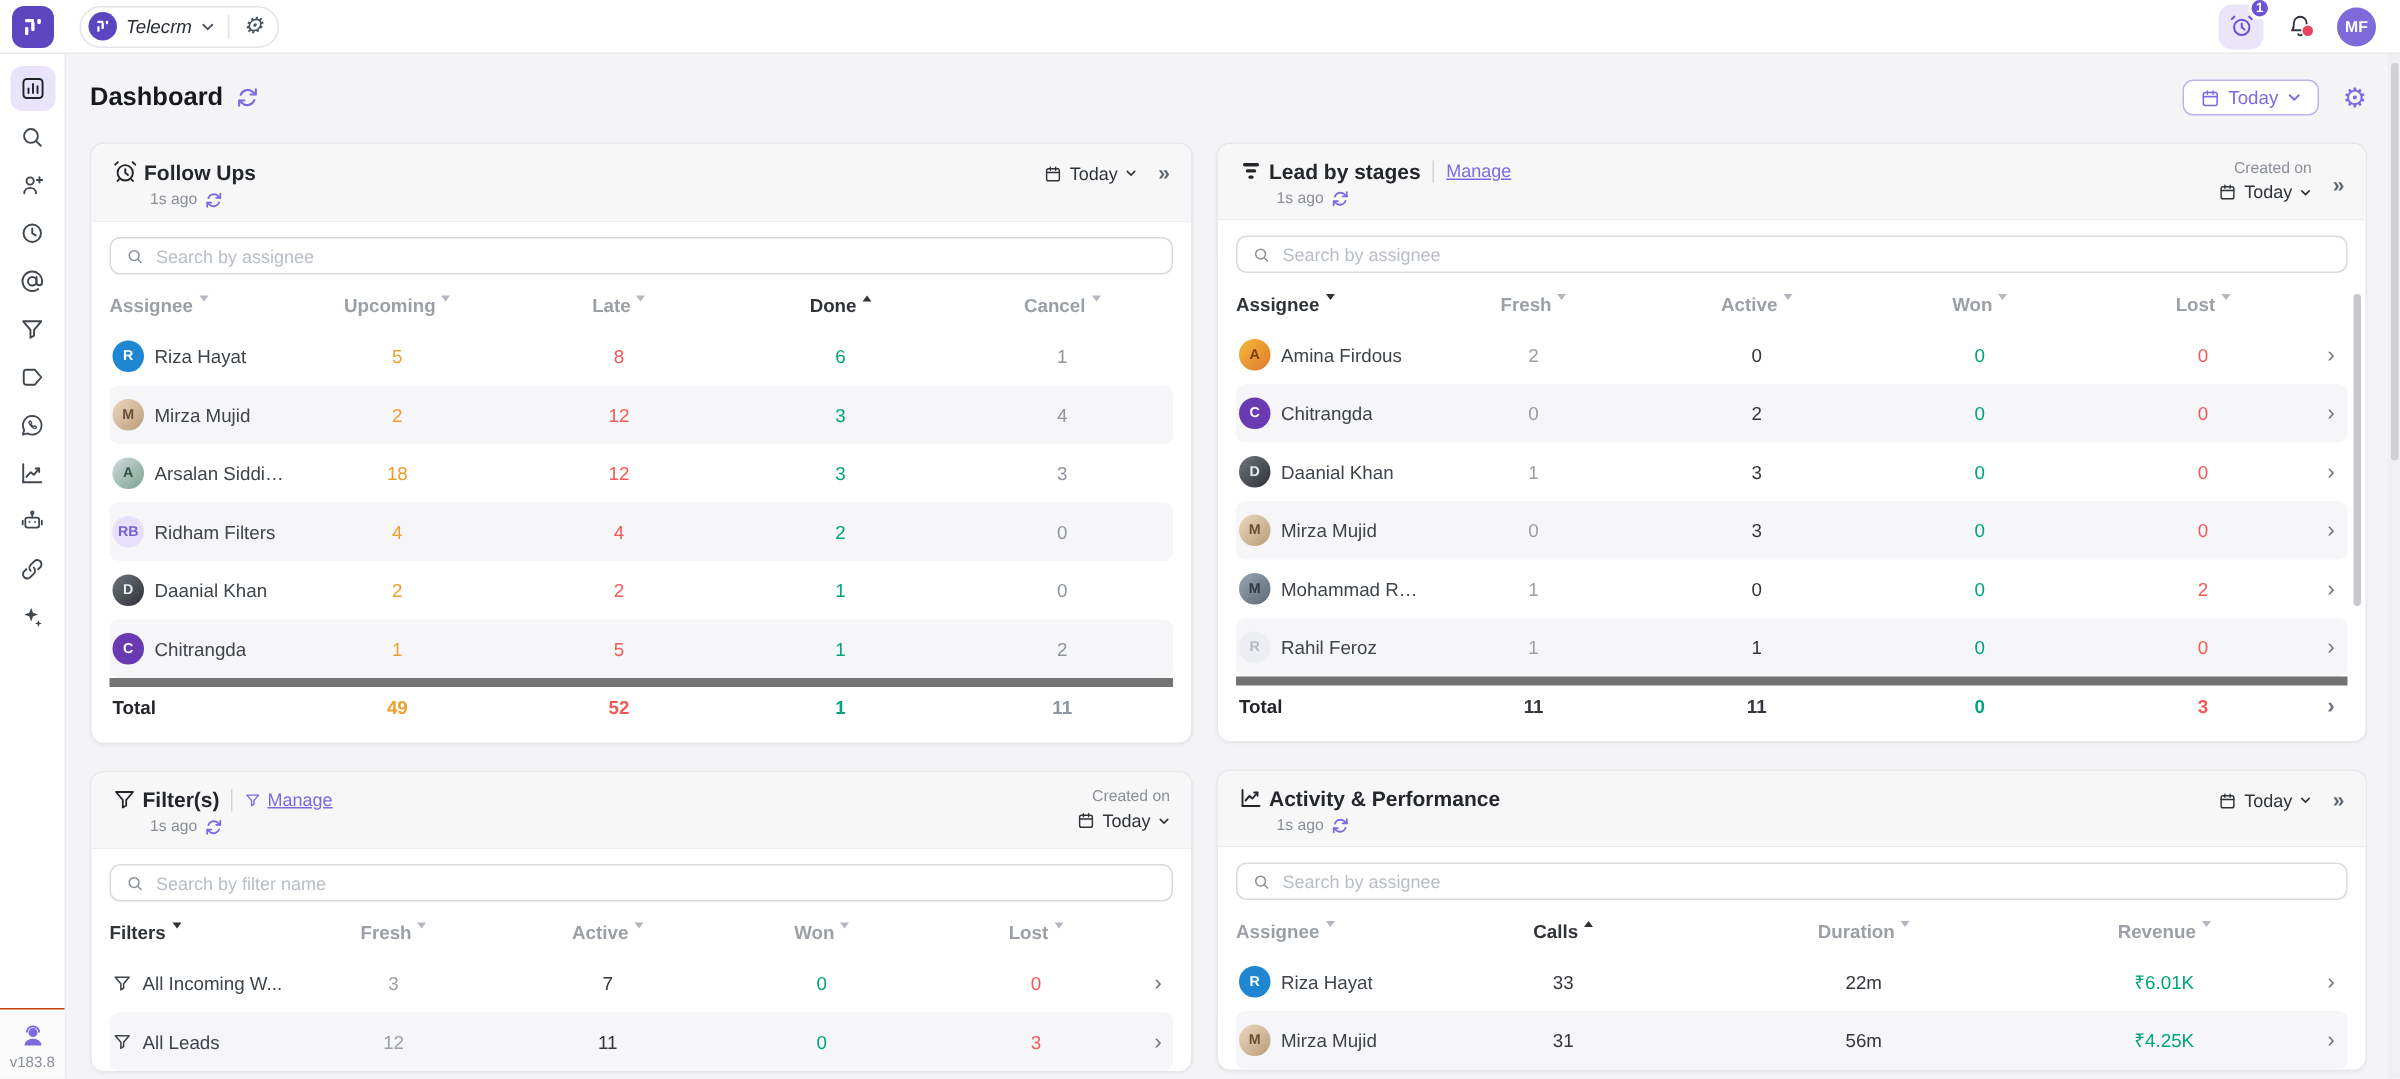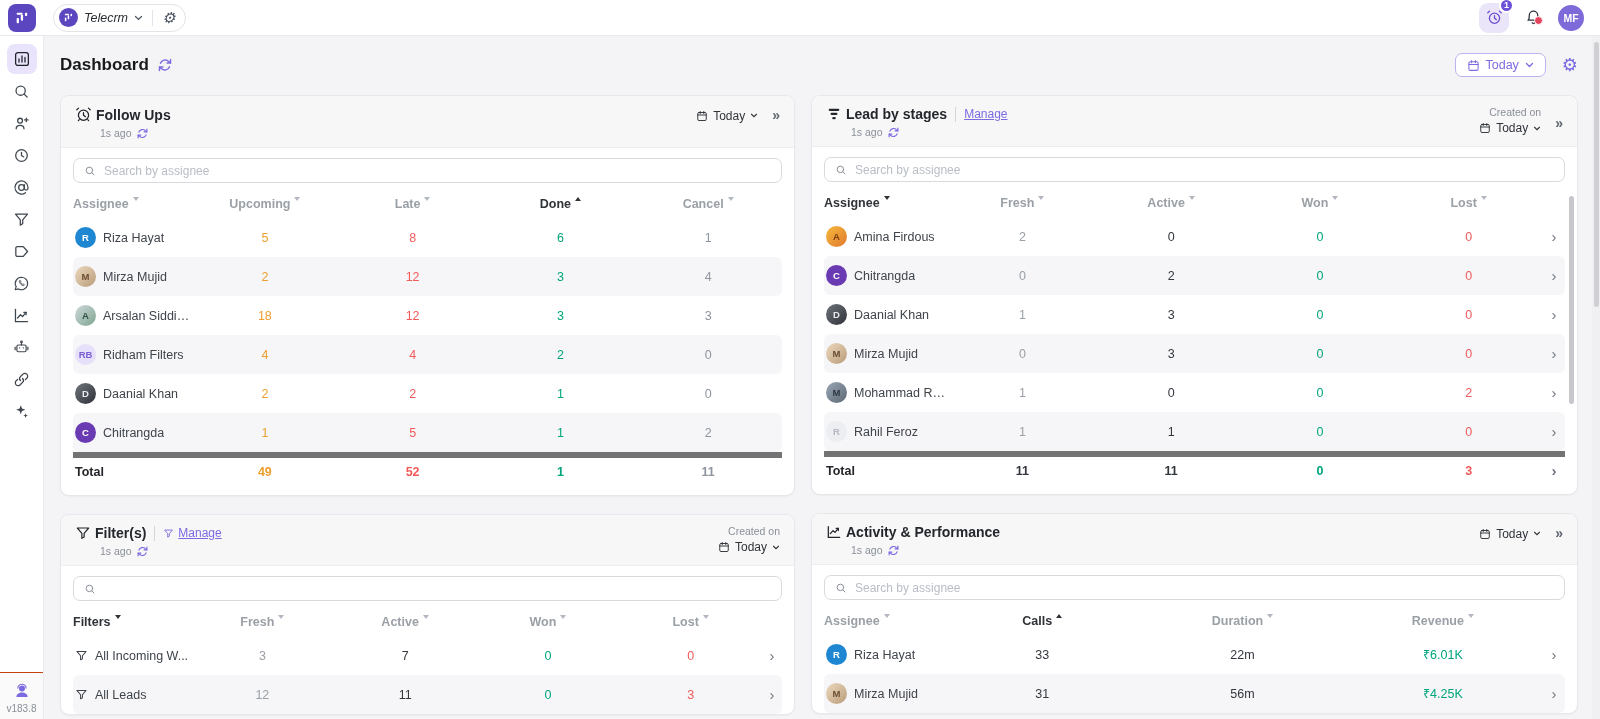--- a/index.html
+++ b/index.html
@@ -514,20 +514,21 @@
                 </span>
               </div>
             </div>
           </div>
           <div class="card-body">
             <div class="search-box">
               <svg width="12" height="12" viewBox="0 0 24 24" fill="none" stroke="#8a8f98" stroke-width="2" stroke-linecap="round">
                   <circle cx="10.8" cy="10.8" r="6.5"></circle>
                   <path d="M15.6 15.6 20 20"></path>
                 </svg>
+              <input type="text" placeholder="Search by filter name" style="">
             </div>
             <div class="tbl-head g-flt">
               <span class="th first sorted">
                   <span>Filters</span>
                   <i class="tri-dn"></i>
                 </span>
               <span class="th">
                   <span>Fresh</span>
                   <i class="tri-dn"></i>
                 </span>

